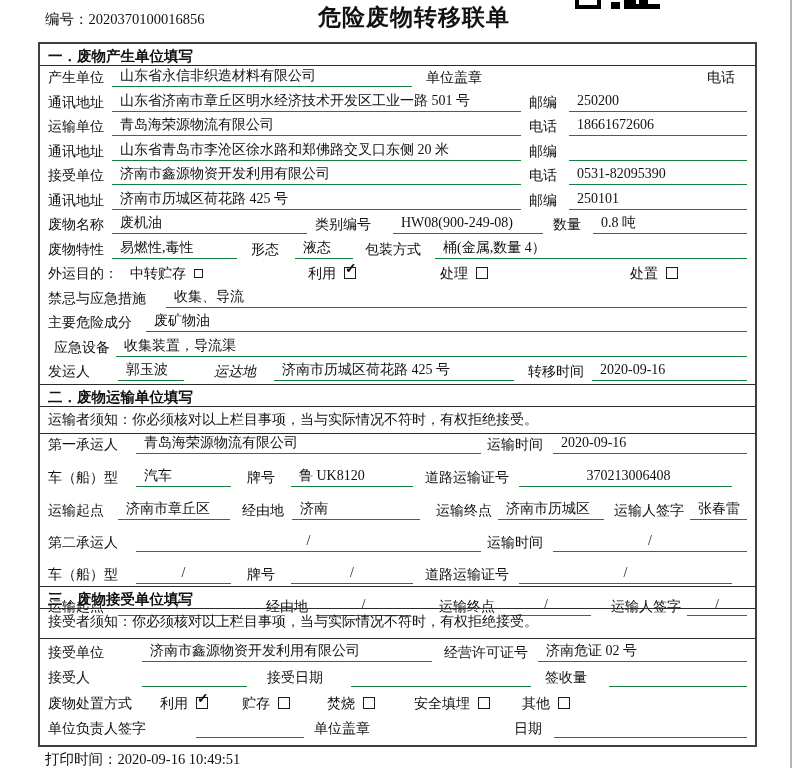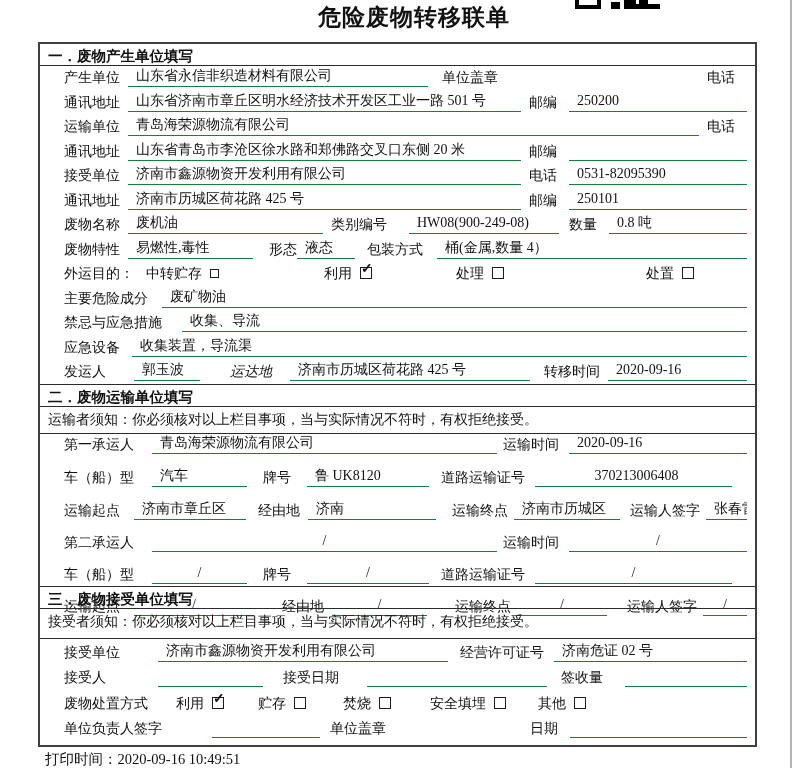--- a/index.html
+++ b/index.html
@@ -26,39 +26,40 @@
   .sec-h { font-weight:bold; font-size:14.5px; padding:3px 8px 0 8px; border-bottom:1px solid #2a2a2a; height:22px; white-space:nowrap; }
   .sec-b { border-top:1px solid #2a2a2a; }
   .notice { font-size:14px; padding:4px 8px 0 8px; border-bottom:1px solid #2a2a2a; white-space:nowrap; }
   .n2 { height:27px; }
   .n3 { height:30px; }
   .rows { display:flex; flex-direction:column; }
   .s1 { height:318px; }
   .s2 { height:152px;gap:10px; }
   .s3 { height:102px; }
 
-  .row { flex:1 1 0; display:flex; align-items:flex-end; padding:0 8px 3px 24px; font-size:14px; }
+  .row { flex:1 1 0; display:flex; align-items:flex-end; padding:0 8px 3px 8px; font-size:14px; }
   .lbl { flex:0 0 auto; white-space:nowrap; }
   .pln { flex:0 0 auto; white-space:nowrap; }
   .val { border-bottom:1px solid #15803d; padding:0 2px 1px 8px; white-space:nowrap; overflow:hidden; min-height:19px; flex:0 0 auto; }
   .val.ctr { text-align:center; padding-left:2px; }
 
   .chk { display:inline-flex; align-items:center; flex:0 0 auto; }
   .chk-tx { white-space:nowrap; margin-right:8px; }
   .cb { position:relative; width:12px; height:12px; border:1.5px solid #1d1d1d; margin-bottom:2px; flex:0 0 auto; }
   .cb.sm { width:9px; height:9px; border-width:1px; }
   .cb .mk { position:absolute; top:-6px; left:0px; font-size:14px; font-weight:bold; line-height:14px; }
 
   .footer { position:absolute; left:45px; top:750px; font-size:14.5px; white-space:nowrap; }
 </style>
 </head>
 <body>
 
 <div class="page">
 
+  <div class="doc-no"><span>编号：</span><span>2020370100016856</span></div>
 
   <div class="doc-title">危险废物转移联单</div>
 
   <div class="qr">
     <i class="q1"></i>
       <i class="q2"></i>
       <i class="q3"></i>
       <i class="q4"></i>
       <i class="q5"></i>
       <i class="q6"></i>
@@ -78,20 +79,21 @@
           <div class="row">
             <span class="lbl" style="width: 64px;">通讯地址</span>
             <span class="val" style="flex: 1 1 0px;">山东省济南市章丘区明水经济技术开发区工业一路 501 号</span>
             <span class="lbl" style="width: 40px; margin-left: 8px;">邮编</span>
             <span class="val" style="width: 178px;">250200</span>
           </div>
           <div class="row">
             <span class="lbl" style="width: 64px;">运输单位</span>
             <span class="val" style="flex: 1 1 0px;">青岛海荣源物流有限公司</span>
             <span class="lbl" style="width: 40px; margin-left: 8px;">电话</span>
+            <span class="val" style="width: 178px;">18661672606</span>
           </div>
           <div class="row">
             <span class="lbl" style="width: 64px;">通讯地址</span>
             <span class="val" style="flex: 1 1 0px;">山东省青岛市李沧区徐水路和郑佛路交叉口东侧 20 米</span>
             <span class="lbl" style="width: 40px; margin-left: 8px;">邮编</span>
             <span class="val" style="width: 178px;"></span>
           </div>
           <div class="row">
             <span class="lbl" style="width: 64px;">接受单位</span>
             <span class="val" style="flex: 1 1 0px;">济南市鑫源物资开发利用有限公司</span>
@@ -108,21 +110,21 @@
             <span class="lbl" style="width: 64px;">废物名称</span>
             <span class="val" style="width: 195px;">废机油</span>
             <span class="lbl" style="width: 78px; margin-left: 8px;">类别编号</span>
             <span class="val" style="width: 150px;">HW08(900-249-08)</span>
             <span class="lbl" style="width: 40px; margin-left: 10px;">数量</span>
             <span class="val" style="flex: 1 1 0px;">0.8 吨</span>
           </div>
           <div class="row">
             <span class="lbl" style="width: 64px;">废物特性</span>
             <span class="val" style="width: 125px;">易燃性,毒性</span>
-            <span class="lbl" style="width: 44px;  text-align: right;">形态</span>
+            <span class="lbl" style="width: 44px; margin-left: 14px;">形态</span>
             <span class="val" style="width: 58px;">液态</span>
             <span class="lbl" style="width: 70px; margin-left: 12px;">包装方式</span>
             <span class="val" style="flex: 1 1 0px;">桶(金属,数量 4）</span>
           </div>
           <div class="row">
             <span class="lbl" style="width: 82px;">外运目的：</span>
             <span class="chk" style="width: 178px;">
               <span class="chk-tx">中转贮存</span>
               <span class="cb sm"></span>
             </span>
@@ -135,29 +137,29 @@
             <span class="chk" style="width: 190px;">
               <span class="chk-tx">处理</span>
               <span class="cb"></span>
             </span>
             <span class="chk">
               <span class="chk-tx">处置</span>
               <span class="cb"></span>
             </span>
           </div>
           <div class="row">
+            <span class="lbl" style="width: 118px;">禁忌与应急措施</span>
+            <span class="val" style="flex: 1 1 0px;">收集、导流</span>
+          </div>
+          <div class="row">
             <span class="lbl" style="width: 98px;">主要危险成分</span>
             <span class="val" style="flex: 1 1 0px;">废矿物油</span>
           </div>
           <div class="row">
-            <span class="lbl" style="width: 118px;">禁忌与应急措施</span>
-            <span class="val" style="flex: 1 1 0px;">收集、导流</span>
-          </div>
-          <div class="row">
-            <span class="lbl" style="width: 68px;">应急设备</span>
+            <span class="lbl" style="width: 68px; text-align: center;">应急设备</span>
             <span class="val" style="flex: 1 1 0px;">收集装置，导流渠</span>
           </div>
           <div class="row">
             <span class="lbl" style="width: 70px;">发运人</span>
             <span class="val" style="width: 66px;">郭玉波</span>
             <span class="lbl" style="width: 60px; margin-left: 30px; font-style: italic;">运达地</span>
             <span class="val" style="width: 240px;">济南市历城区荷花路 425 号</span>
             <span class="lbl" style="width: 64px; margin-left: 14px;">转移时间</span>
             <span class="val" style="flex: 1 1 0px;">2020-09-16</span>
           </div>

